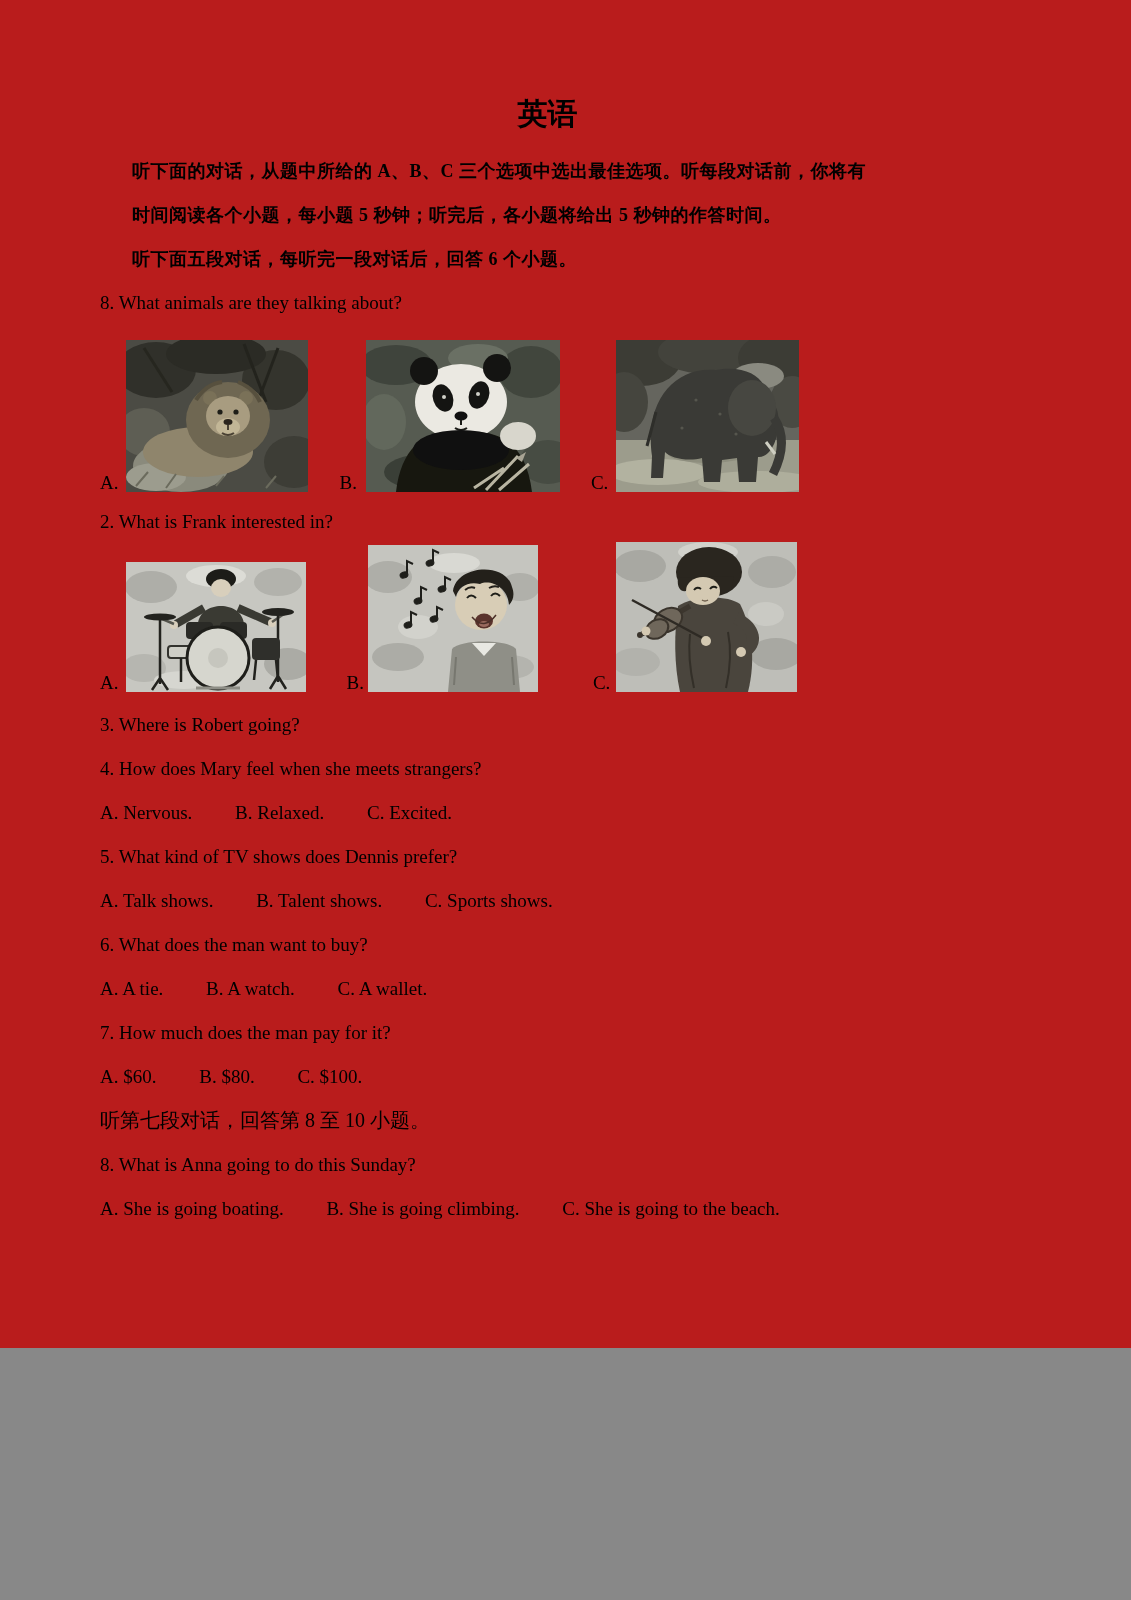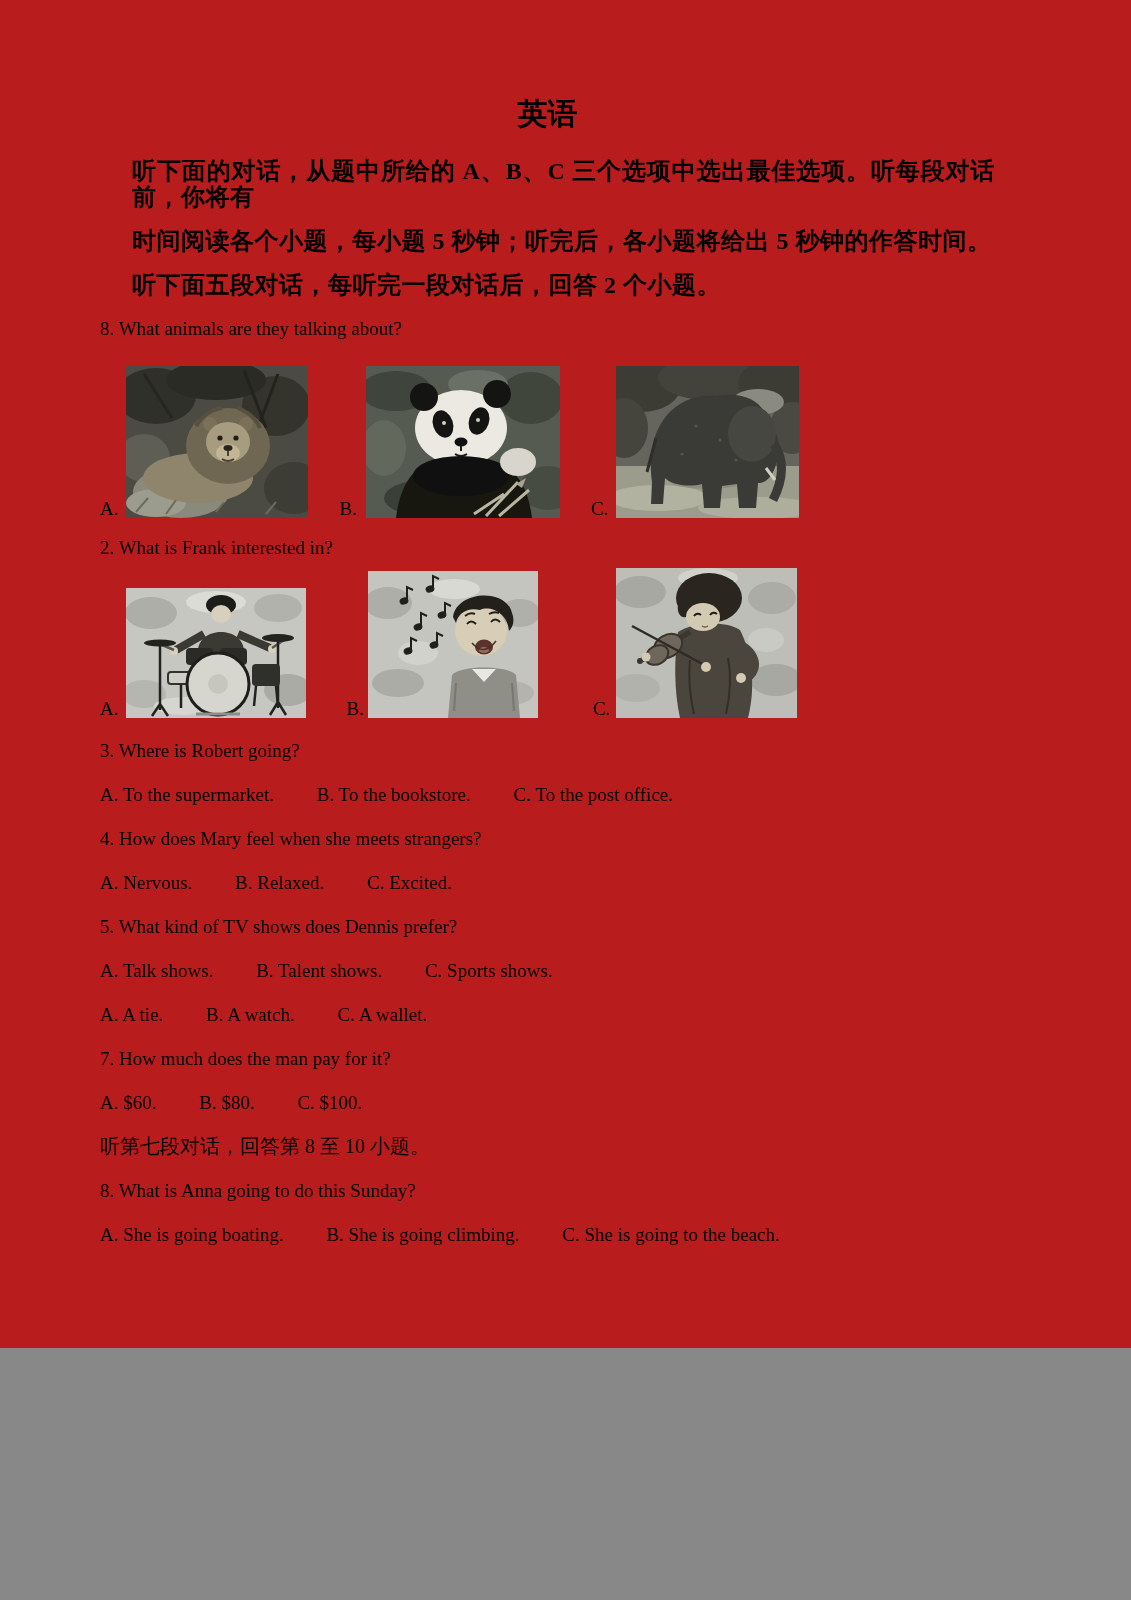--- a/index.html
+++ b/index.html
@@ -4,21 +4,21 @@
 <style>
   html,body{margin:0;padding:0;background:#888;}
   .page{
     position:relative;width:1131px;height:1348px;background:#b91c1c;
     font-family:"Liberation Serif","DejaVu Serif",serif;color:#000;
     overflow:hidden;margin:0 auto;
   }
   .content{position:absolute;left:100px;top:95px;width:895px;}
   .doc-title{font-size:30px;font-weight:bold;text-align:center;line-height:38px;margin:0 0 25px 0;}
   .h-bold{font-size:21px;font-weight:bold;line-height:26px;margin:0 0 19px 0;letter-spacing:.5px;}
-  .inst{font-size:24px;font-weight:bold;line-height:26px;margin:0 0 18px 0;letter-spacing:.5px;text-align:justify;padding-left:32px;}
+  .inst{font-size:18px;font-weight:bold;line-height:26px;margin:0 0 18px 0;letter-spacing:.5px;text-align:justify;padding-left:32px;}
   .qline{font-size:19px;line-height:25px;margin:0 0 19px 0;}
   .q1line{margin-bottom:25px;}
   .q2line{margin-bottom:8px;}
   .optline{font-size:19px;line-height:25px;margin:0 0 19px 0;}
   .optline .opt + .opt{margin-left:38px;}
   .cnnote{font-size:20px;line-height:25px;margin:0 0 19px 0;}
   .img-row{display:flex;align-items:flex-end;margin:0;}
   .row1{margin-bottom:17px;}
   .row2{margin-bottom:20px;}
   .pic-label{font-size:19px;line-height:22px;margin-bottom:-2px;white-space:nowrap;}
@@ -53,21 +53,21 @@
 <body>
 
 <div class="page">
   <div class="content">
 
     <div class="doc-title">英语</div>
 
 
     <div class="inst">听下面的对话，从题中所给的 A、B、C 三个选项中选出最佳选项。听每段对话前，你将有</div>
     <div class="inst">时间阅读各个小题，每小题 5 秒钟；听完后，各小题将给出 5 秒钟的作答时间。</div>
-    <div class="inst">听下面五段对话，每听完一段对话后，回答 2 个小题。</div>
+    <div class="inst">听下面五段对话，每听完一段对话后，回答 6 个小题。</div>
 
     <div class="qline q1line">8. What animals are they talking about?</div>
 
     <div class="img-row row1">
       <span class="pic-label">A.</span>
       <svg class="pic r1-imgA" width="182" height="152" viewBox="0 0 182 152">
         <rect width="182" height="152" fill="#4b4b44"></rect>
         <ellipse cx="30" cy="30" rx="40" ry="28" fill="#30302a"></ellipse>
         <ellipse cx="150" cy="40" rx="34" ry="30" fill="#34342d"></ellipse>
         <ellipse cx="90" cy="14" rx="50" ry="20" fill="#2b2b25"></ellipse>
@@ -244,41 +244,37 @@
         <path d="M16,58 L94,100" stroke="#2e2a24" stroke-width="2.5" fill="none"></path>
         <circle cx="30" cy="89" r="4.5" fill="#d4c9b2"></circle>
         <circle cx="90" cy="99" r="5" fill="#d4c9b2"></circle>
         <path d="M120,76 C140,86 142,102 128,110" stroke="#4a453d" stroke-width="12" fill="none"></path>
         <circle cx="125" cy="110" r="5" fill="#d4c9b2"></circle>
         <path d="M74,92 C72,110 74,128 78,146 M112,90 C116,110 114,128 110,146" stroke="#332f28" stroke-width="2" fill="none"></path>
       </svg>
     </div>
 
     <div class="qline">3. Where is Robert going?</div>
-    <div class="optline">
-      <span class="opt">A. To the supermarket.</span>
-      <span class="opt">B. To the bookstore.</span>
-      <span class="opt">C. To the post office.</span>
-    </div>
 
     <div class="qline">4. How does Mary feel when she meets strangers?</div>
     <div class="optline">
       <span class="opt">A. Nervous.</span>
       <span class="opt">B. Relaxed.</span>
       <span class="opt">C. Excited.</span>
     </div>
 
     <div class="qline">5. What kind of TV shows does Dennis prefer?</div>
     <div class="optline">
       <span class="opt">A. Talk shows.</span>
       <span class="opt">B. Talent shows.</span>
       <span class="opt">C. Sports shows.</span>
     </div>
 
 
+    <div class="qline">6. What does the man want to buy?</div>
     <div class="optline">
       <span class="opt">A. A tie.</span>
       <span class="opt">B. A watch.</span>
       <span class="opt">C. A wallet.</span>
     </div>
 
     <div class="qline">7. How much does the man pay for it?</div>
     <div class="optline">
       <span class="opt">A. $60.</span>
       <span class="opt">B. $80.</span>

